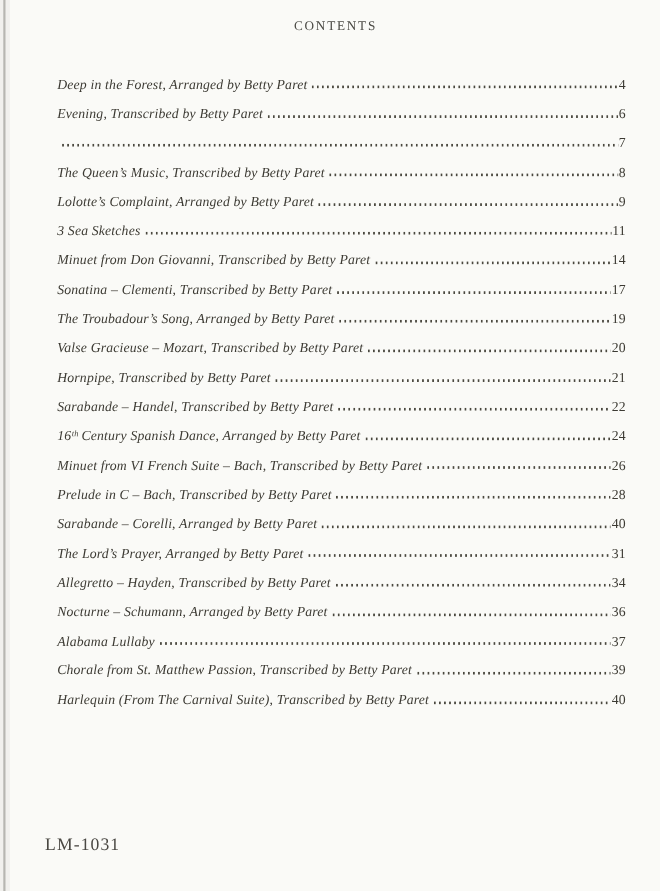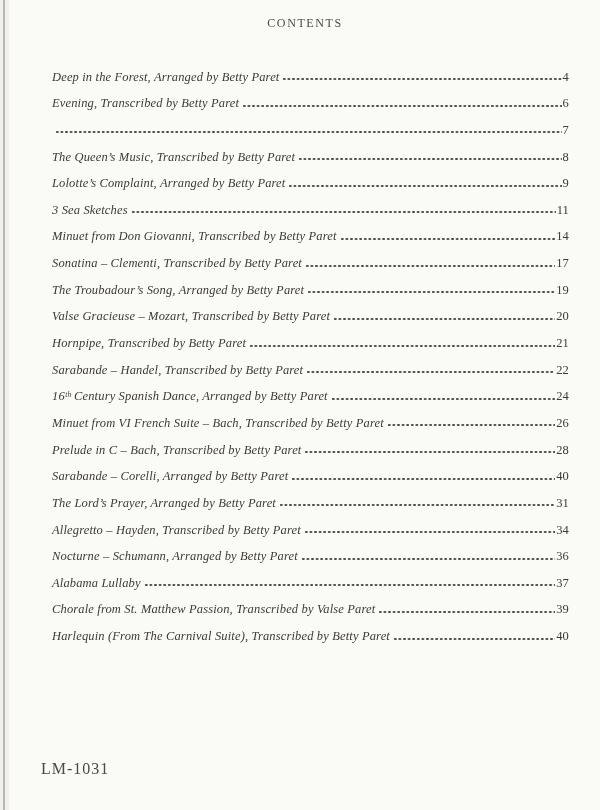--- a/index.html
+++ b/index.html
@@ -183,21 +183,21 @@
       <span class="toc-title">Nocturne – Schumann, Arranged by Betty Paret</span>
       <span class="leader"></span>
       <span class="toc-page">36</span>
     </div>
   <div class="toc-row">
       <span class="toc-title">Alabama Lullaby</span>
       <span class="leader"></span>
       <span class="toc-page">37</span>
     </div>
   <div class="toc-row">
-      <span class="toc-title">Chorale from St. Matthew Passion, Transcribed by Valse Paret</span>
+      <span class="toc-title">Chorale from St. Matthew Passion, Transcribed by Betty Paret</span>
       <span class="leader"></span>
       <span class="toc-page">39</span>
     </div>
   <div class="toc-row">
       <span class="toc-title">Harlequin (From The Carnival Suite), Transcribed by Betty Paret</span>
       <span class="leader"></span>
       <span class="toc-page">40</span>
     </div>
 </div>
 

